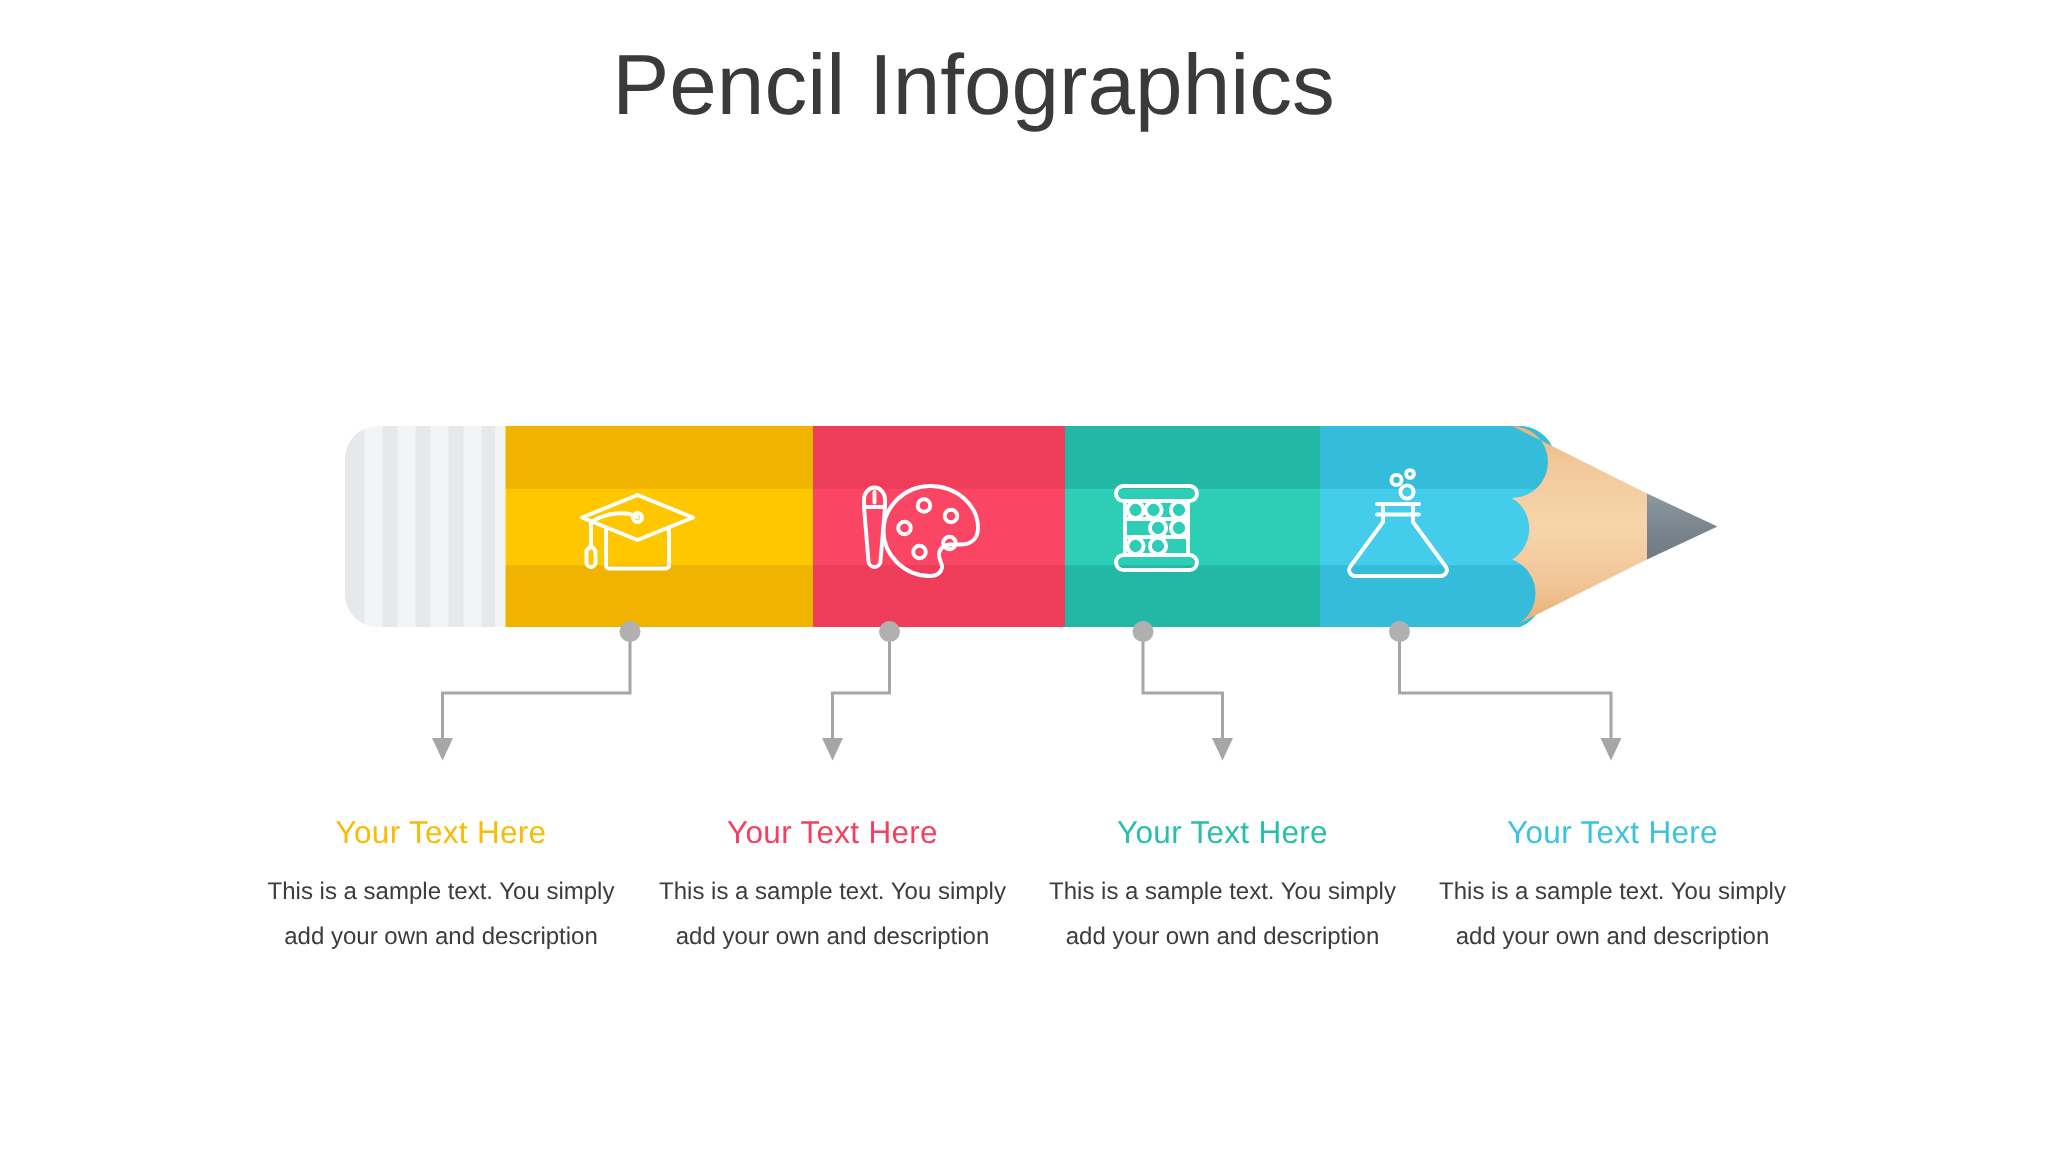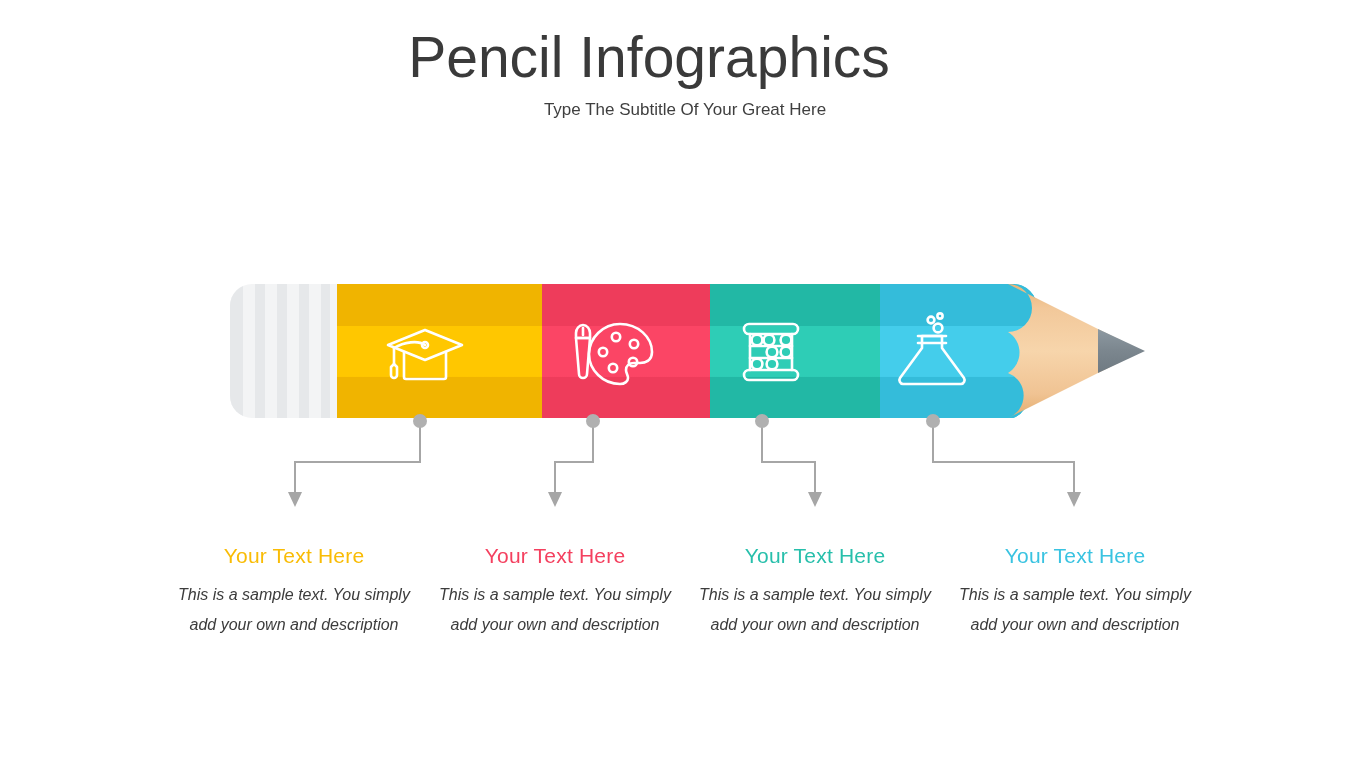--- a/index.html
+++ b/index.html
@@ -47,34 +47,32 @@
     font-size:21px;
     font-weight:400;
     letter-spacing:.2px;
   }
   .caption p{
     margin:4px;
     font-size:16px;
     line-height:30px;
     color:#3c3c3c;
     font-weight:400;
-    font-style:italic;
   }
   .cap1{left:164px;top:544px;}
   .cap2{left:425px;top:544px;}
   .cap3{left:685px;top:544px;}
   .cap4{left:945px;top:544px;}
 </style>
 </head>
 <body>
 
 <div class="slide">
 
   <div class="title">Pencil Infographics</div>
-  <div class="subtitle">Type The Subtitle Of Your Great Here</div>
 
   <svg class="pencil" viewBox="0 0 1370 771" xmlns="http://www.w3.org/2000/svg">
     <defs>
 
       <linearGradient id="shadeY" x1="0" y1="0" x2="0" y2="1">
         <stop offset="0%" stop-color="#f0b400"></stop>
         <stop offset="31%" stop-color="#f0b400"></stop>
         <stop offset="31.5%" stop-color="#ffc700"></stop>
         <stop offset="69%" stop-color="#ffc700"></stop>
         <stop offset="69.5%" stop-color="#f0b400"></stop>

